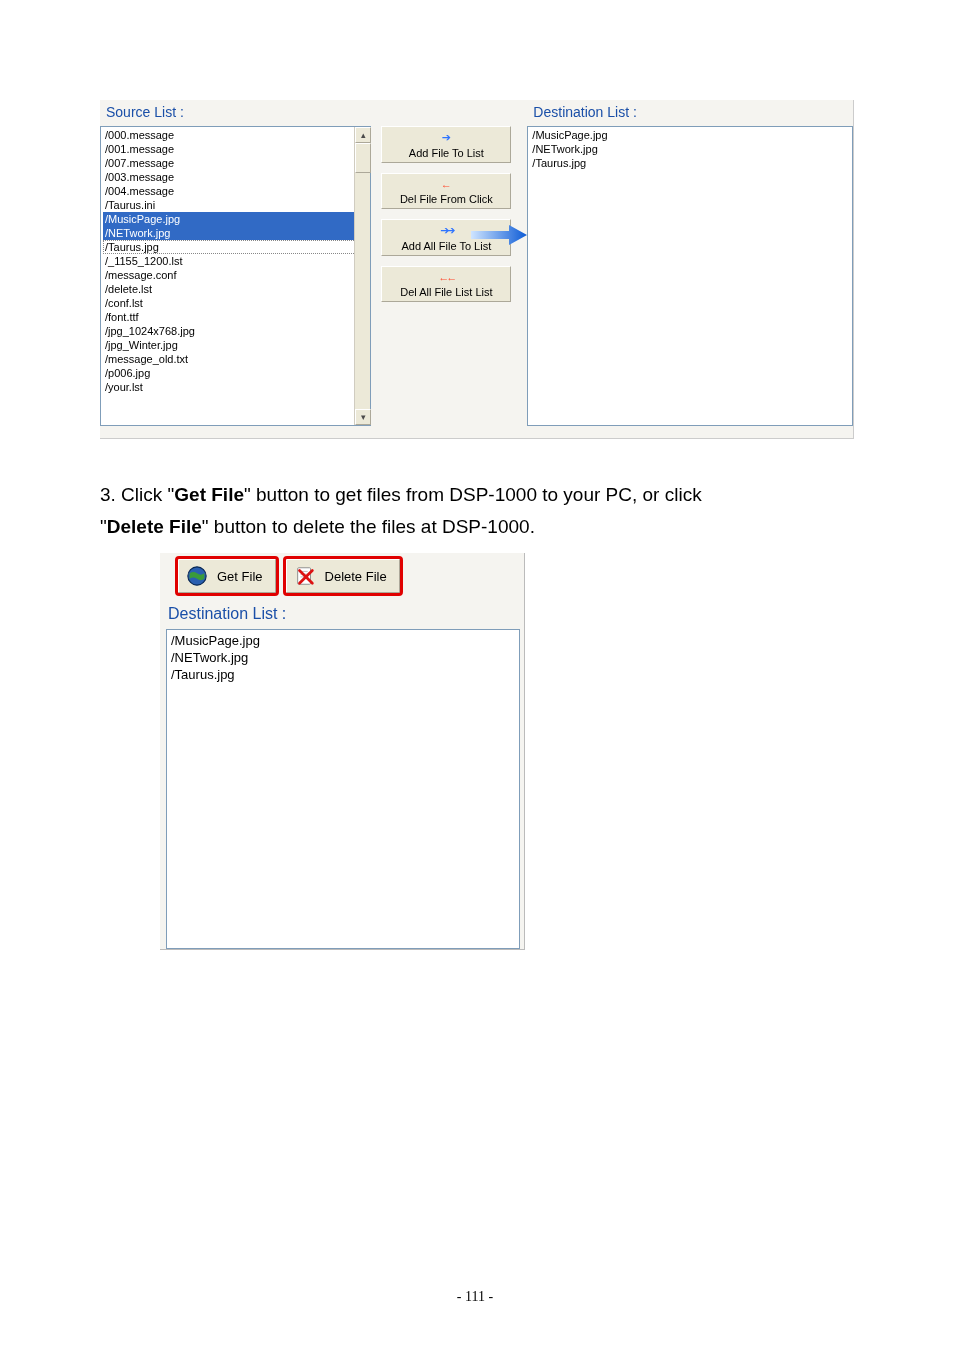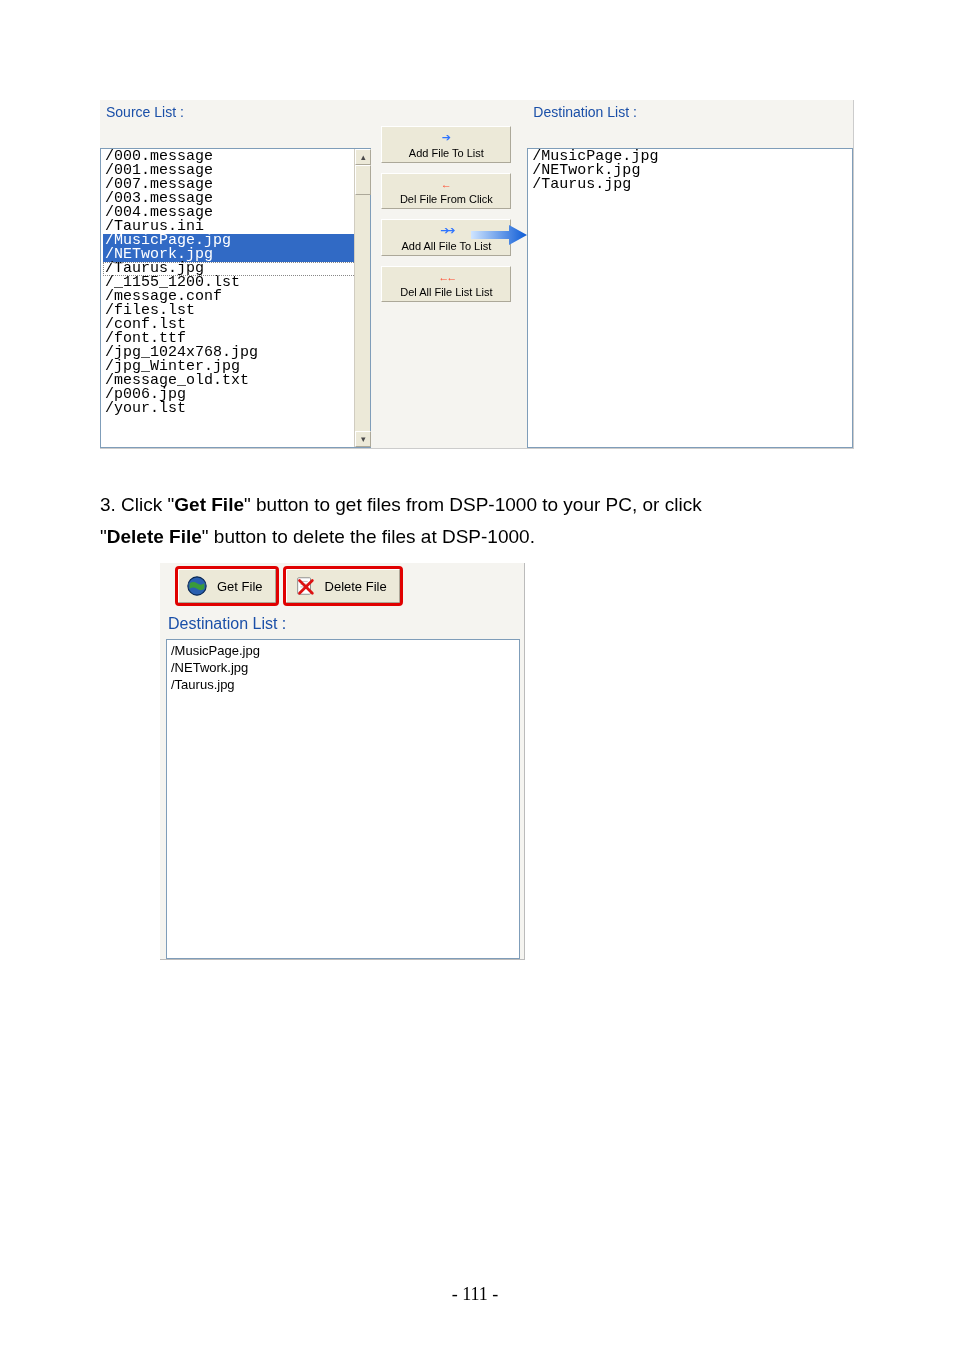--- a/index.html
+++ b/index.html
@@ -14,38 +14,37 @@
 
     
     .panel1 {
       display: flex;
       gap: 0;
       border: 1px solid #ccc;
       border-left: none;
       border-top: none;
       background: #f5f4f0;
     }
-    .col-source { flex: 1; padding: 0 0 0 0; }
+    .col-source { flex: 1; padding: 0 0 12px 0; }
     .col-mid { width: 150px; padding-top: 26px; display: flex; flex-direction: column; gap: 10px; align-items: center; }
     .col-dest { flex: 1.2; padding: 0 0 0 6px; position: relative; }
 
     .label-blue {
       color: #1a4fa8;
       font-size: 14px;
       padding: 4px 6px 6px 6px;
     }
     .listbox {
       background: #fff;
       border: 1px solid #7f9db9;
-      font-family: Liberation Mono, monospace;
-      font-size: 15px;
+      font-family: Liberation Sans, sans-serif;
+      font-size: 11px;
       line-height: 14px;
       padding: 1px 2px;
       overflow: hidden;
-      margin-top: 22px;
     }
     .src-wrap { position: relative; }
     .src-list { height: 300px; width: 100%; }
     .src-list .item { white-space: nowrap; padding: 0 2px; }
     .src-list .item.sel { background: #316ac5; color: #fff; }
     .src-list .item.focus { outline: 1px dotted #888; outline-offset: -1px; }
     .scrollbar {
       position: absolute; right: 1px; top: 1px; bottom: 1px; width: 16px;
       background: #ece9d8; border-left: 1px solid #d0ccc0;
     }
@@ -123,21 +122,21 @@
     .panel2 .label-blue { font-size: 16px; padding: 6px 2px 6px 2px; }
     .dest2 {
       background:#fff; border:1px solid #7f9db9;
       font-family: "MS Sans Serif", Arial, sans-serif;
       font-size: 13px; line-height: 17px; padding: 2px 4px;
       height: 320px;
     }
 
     .page-num {
       position:absolute; bottom: 50px; left:0; right:4px; text-align:center;
-      font-family: "Times New Roman", serif; font-size: 18px;
+      font-family: "Times New Roman", serif; font-size: 14px;
     }
   </style>
 </head>
 <body>
 
 <div class="page">
 
   <div class="panel1">
 
     <div class="col-source">
@@ -148,21 +147,21 @@
             <div class="item">/001.message</div>
             <div class="item">/007.message</div>
             <div class="item">/003.message</div>
             <div class="item">/004.message</div>
             <div class="item">/Taurus.ini</div>
             <div class="item sel">/MusicPage.jpg</div>
             <div class="item sel">/NETwork.jpg</div>
             <div class="item focus">/Taurus.jpg</div>
             <div class="item">/_1155_1200.lst</div>
             <div class="item">/message.conf</div>
-            <div class="item">/files.lst</div>
+            <div class="item">/delete.lst</div>
             <div class="item">/conf.lst</div>
             <div class="item">/font.ttf</div>
             <div class="item">/jpg_1024x768.jpg</div>
             <div class="item">/jpg_Winter.jpg</div>
             <div class="item">/message_old.txt</div>
             <div class="item">/p006.jpg</div>
             <div class="item">/your.lst</div>
           </div>
         <div class="scrollbar">
           <div class="sb-btn">▴</div>

